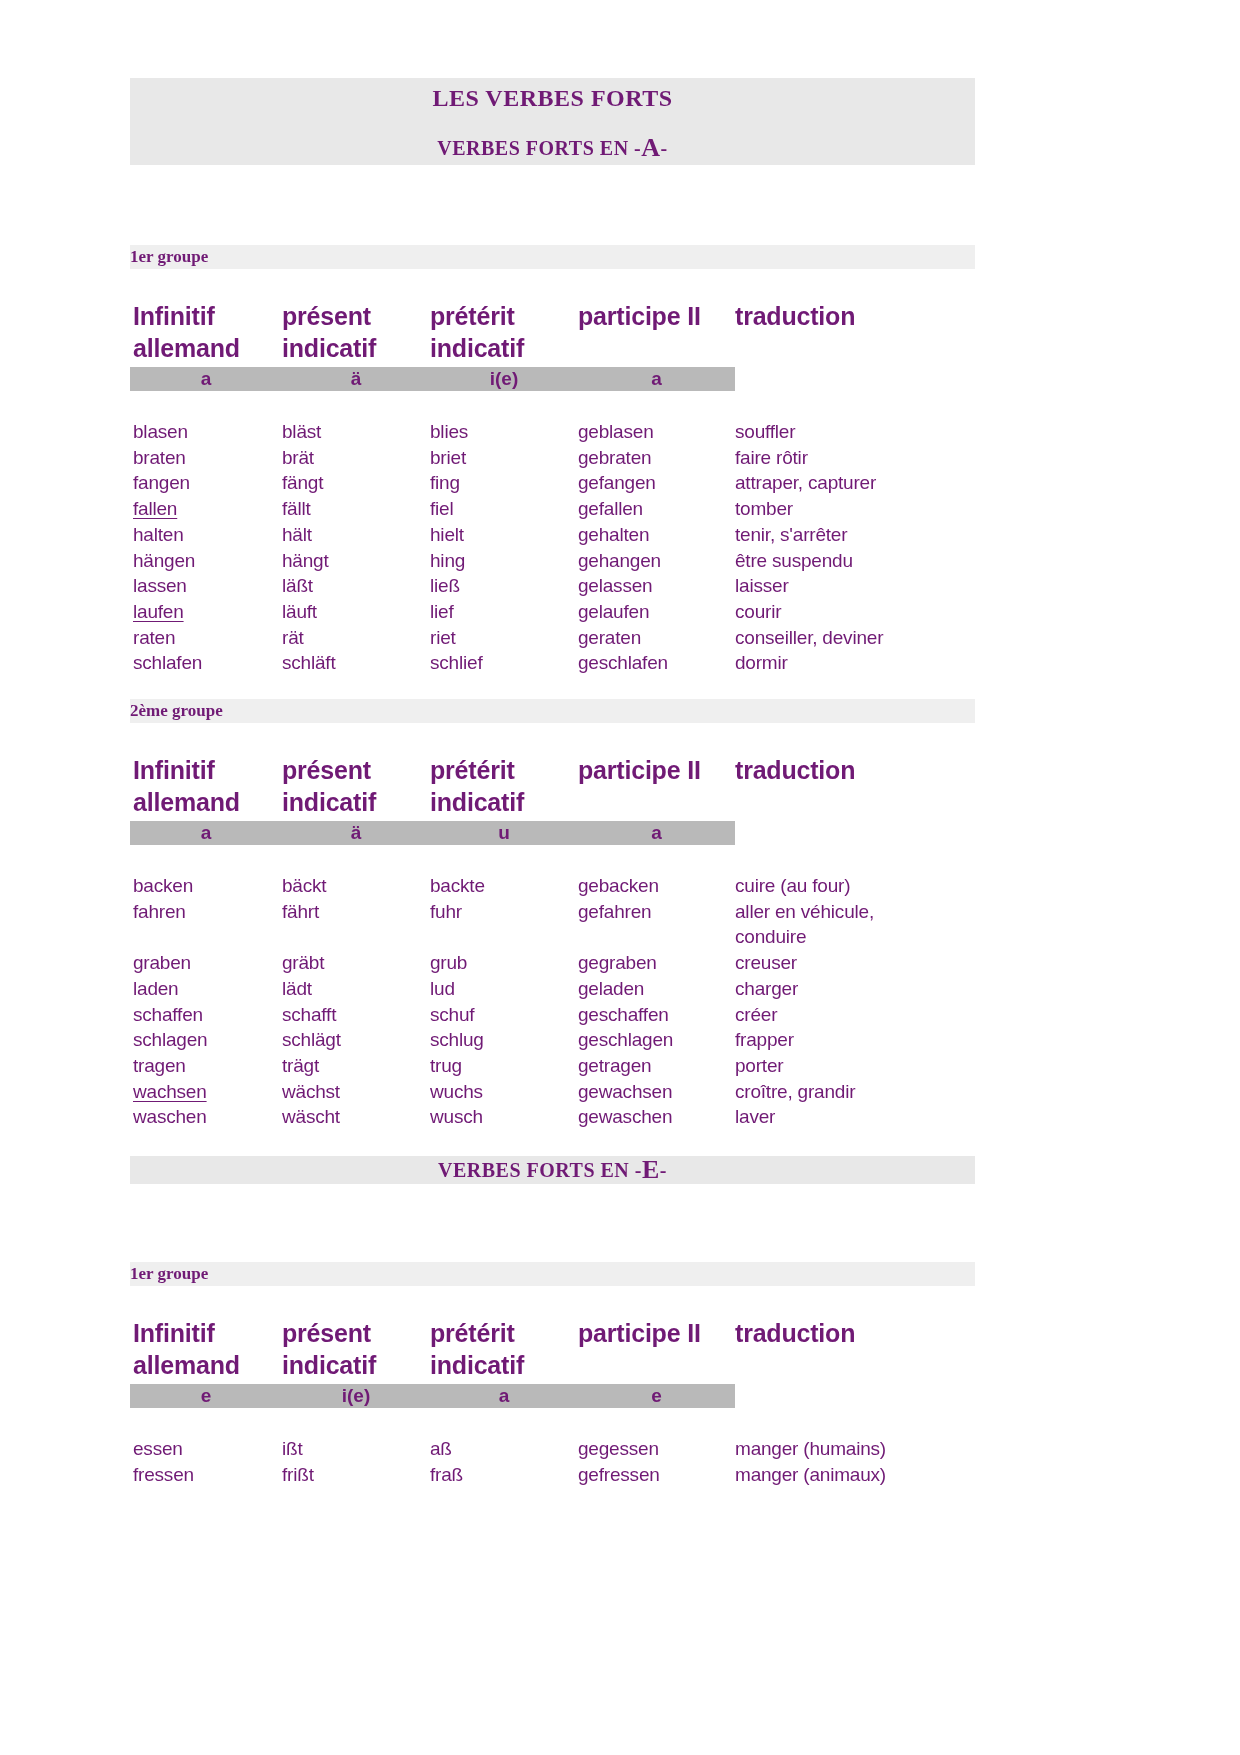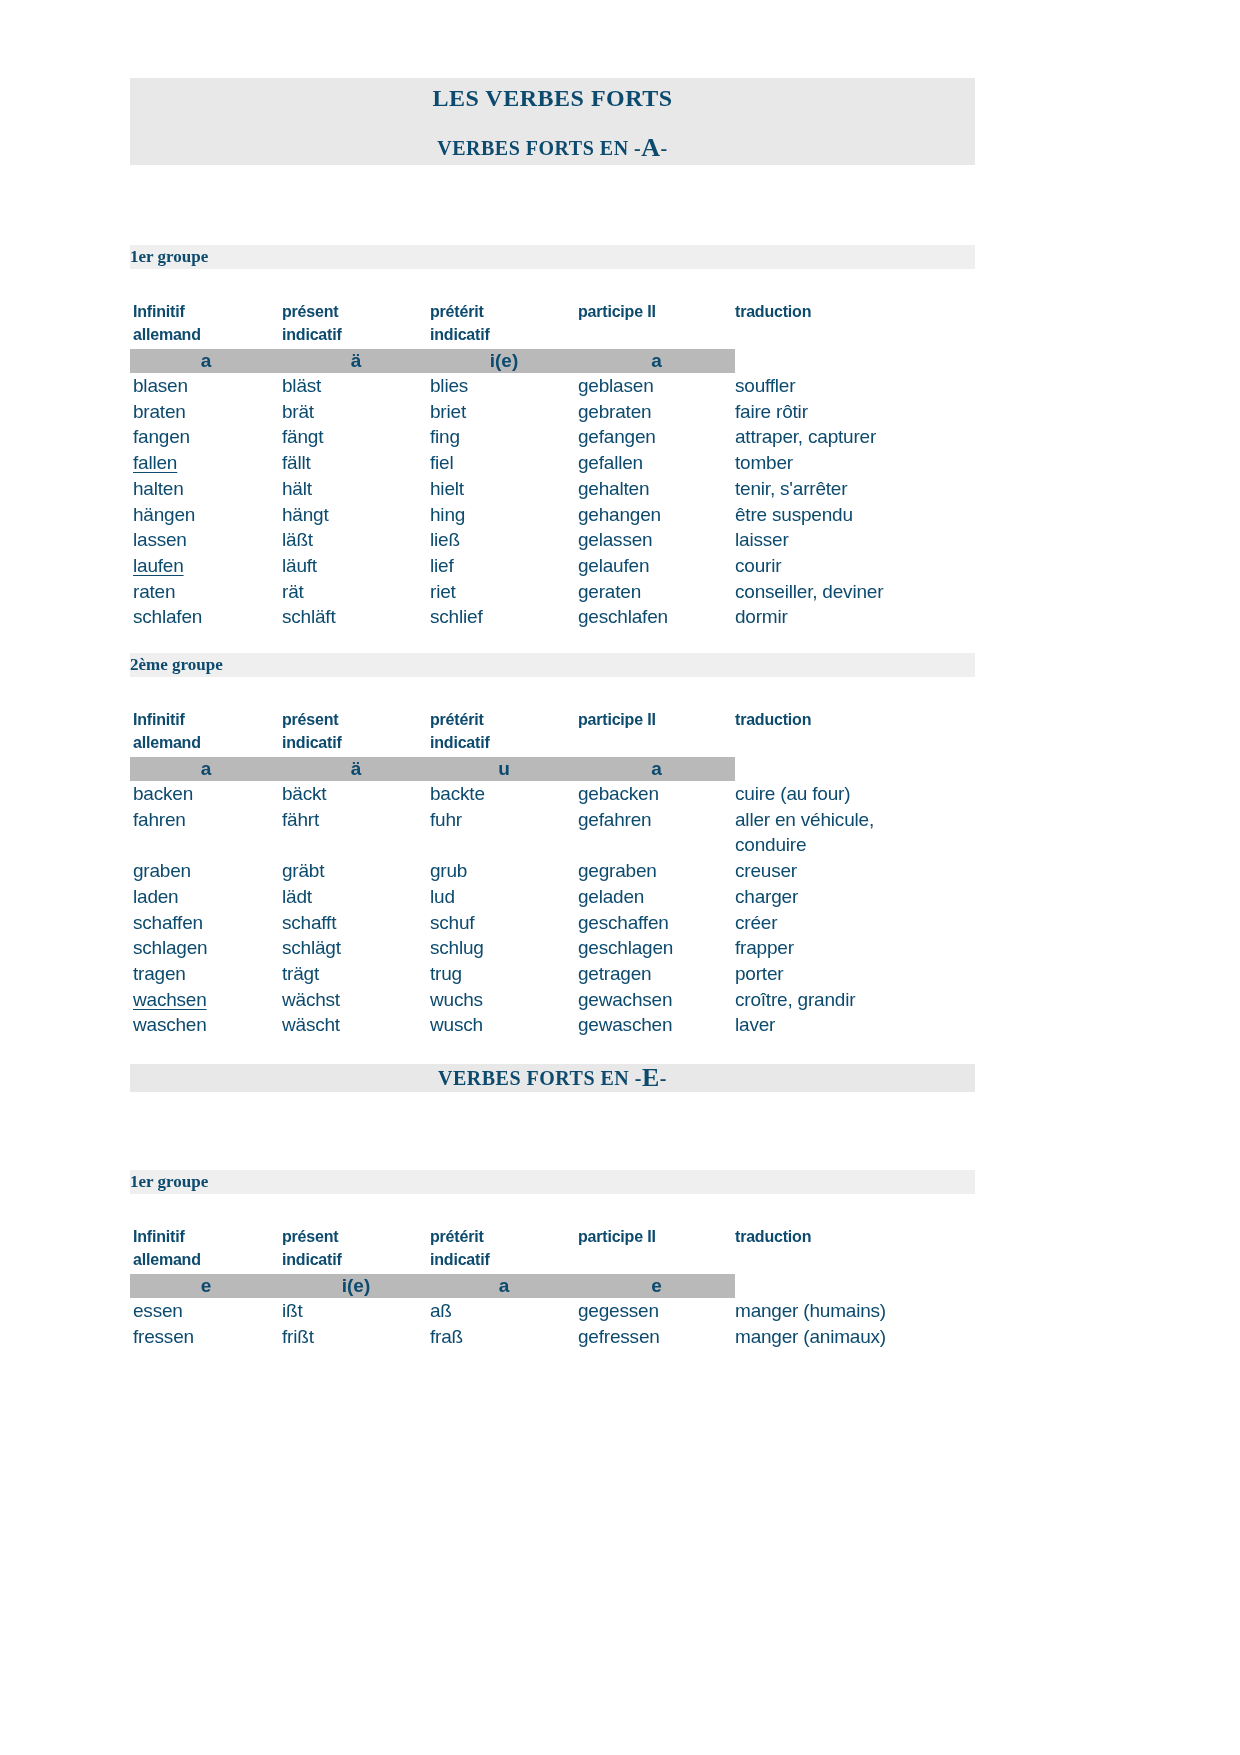--- a/index.html
+++ b/index.html
@@ -1,18 +1,18 @@
 <!DOCTYPE html>
 <html style="--title-band-bg: #e8e8e8; --group-band-bg: #efefef; --vowel-band-bg: #b9b9b9;"><head>
 <meta charset="utf-8">
 <style>
   html,body{margin:0;padding:0;background:#fff;}
   .page{
     position:relative;width:1240px;height:1755px;background:#fff;overflow:hidden;
-    font-family:"Liberation Sans",sans-serif;color:#0c4a6e;
+    font-family:"Liberation Sans",sans-serif;color:#701a75;
   }
   .content{position:absolute;left:130px;top:78px;width:980px;}
   
   .title-block{
     width:845px;height:87px;background:var(--title-band-bg,#e8e8e8);text-align:center;
     font-family:"Liberation Serif",serif;font-weight:bold;
   }
   .main-title{padding-top:7px;font-size:24px;letter-spacing:.5px;}
   .subtitle{margin-top:21px;font-size:20px;letter-spacing:.5px;}
   .big-letter{font-size:26px;vertical-align:-1px;}
@@ -25,31 +25,31 @@
   #groups-a .group:not(:first-child){margin-top:23px;}
   .e-title-band{
     margin-top:26px;width:845px;height:28px;line-height:28px;background:var(--title-band-bg,#e8e8e8);
     text-align:center;font-family:"Liberation Serif",serif;font-weight:bold;font-size:20px;letter-spacing:.5px;
   }
   #groups-e{margin-top:78px;}
   
   .header-row{
     display:grid;grid-template-columns:149px 148px 148px 157px 1fr;
     margin-top:31px;padding-left:3px;width:977px;
-    font-weight:bold;font-size:16px;line-height:23px;letter-spacing:-.2px;
+    font-weight:bold;font-size:25px;line-height:32px;letter-spacing:-.2px;
   }
   .hcell{white-space:pre-line;}
   
   .vowel-band{
     margin-top:3px;width:605px;height:24px;background:var(--vowel-band-bg,#b9b9b9);
     display:grid;grid-template-columns:152px 148px 148px 157px;
     font-weight:bold;font-size:19px;line-height:24px;text-align:center;
   }
   
-  .rows{padding-left:3px;font-size:19px;letter-spacing:-.2px;}
+  .rows{margin-top:28px;padding-left:3px;font-size:19px;letter-spacing:-.2px;}
   .row{display:grid;grid-template-columns:149px 148px 148px 157px 1fr;}
   .cell{line-height:25.7px;white-space:pre-line;}
   .u{text-decoration:underline;text-underline-offset:3px;}
 </style>
 </head>
 <body>
 
 <div class="page">
   <div class="content">
 

